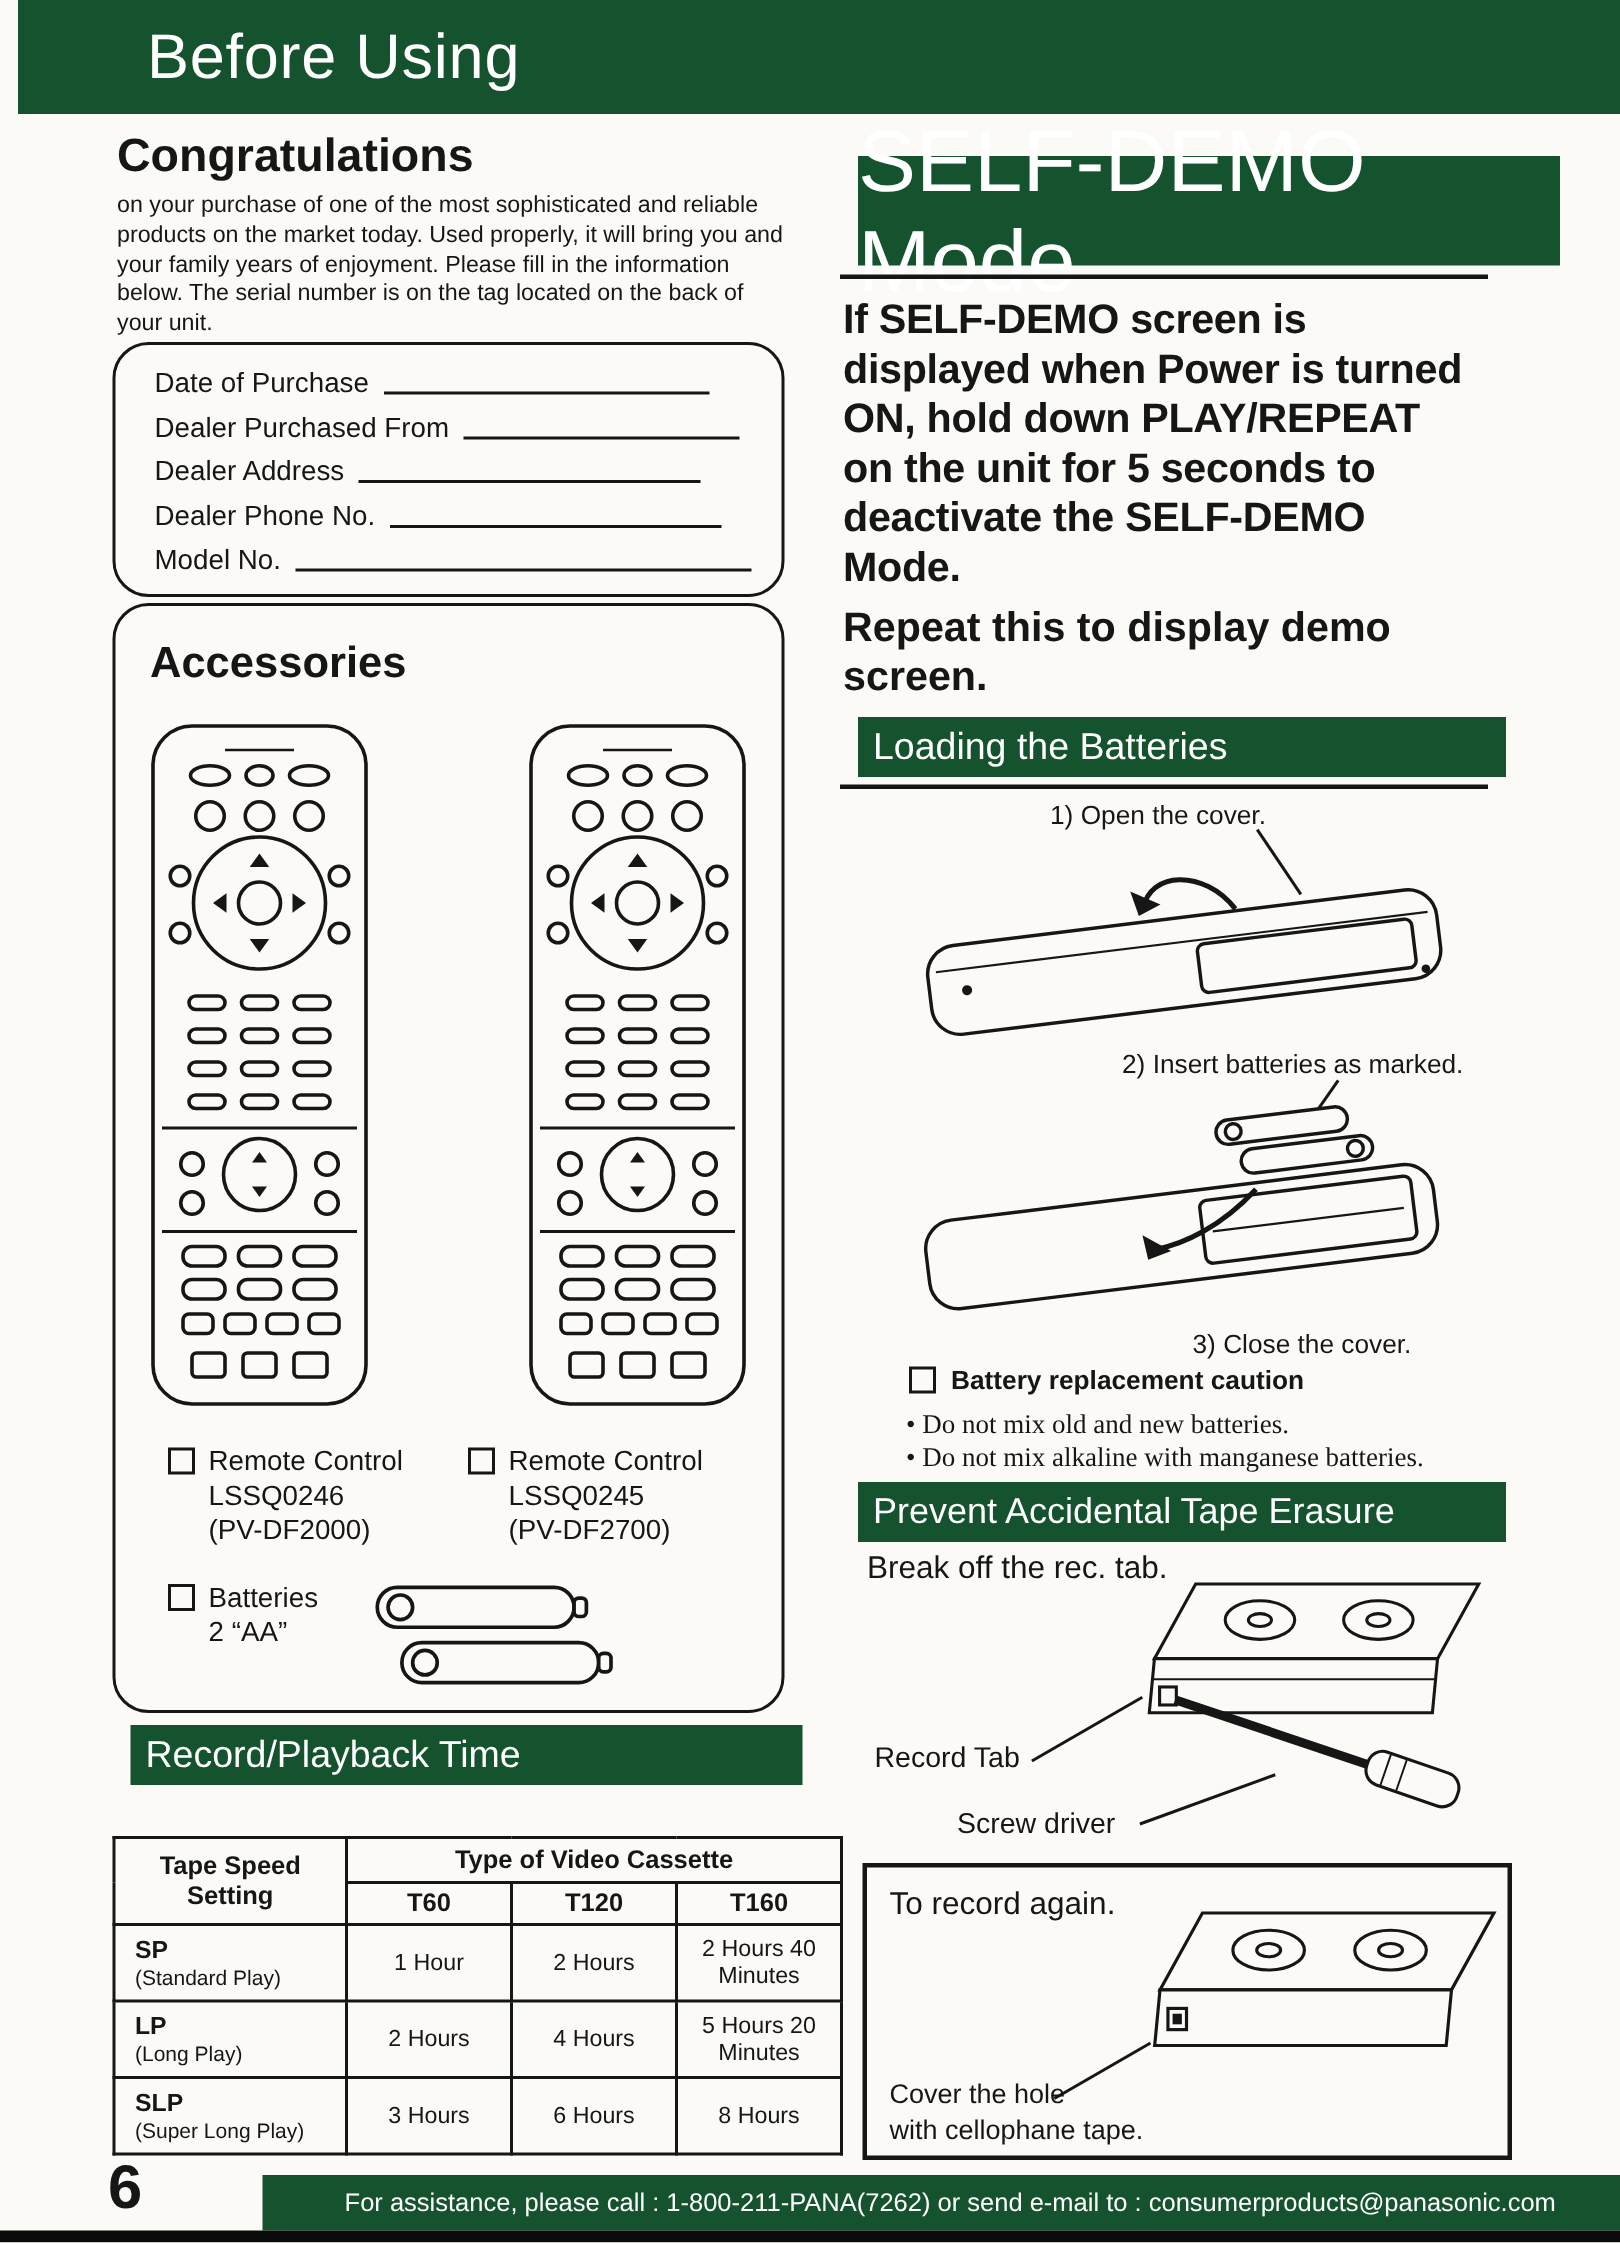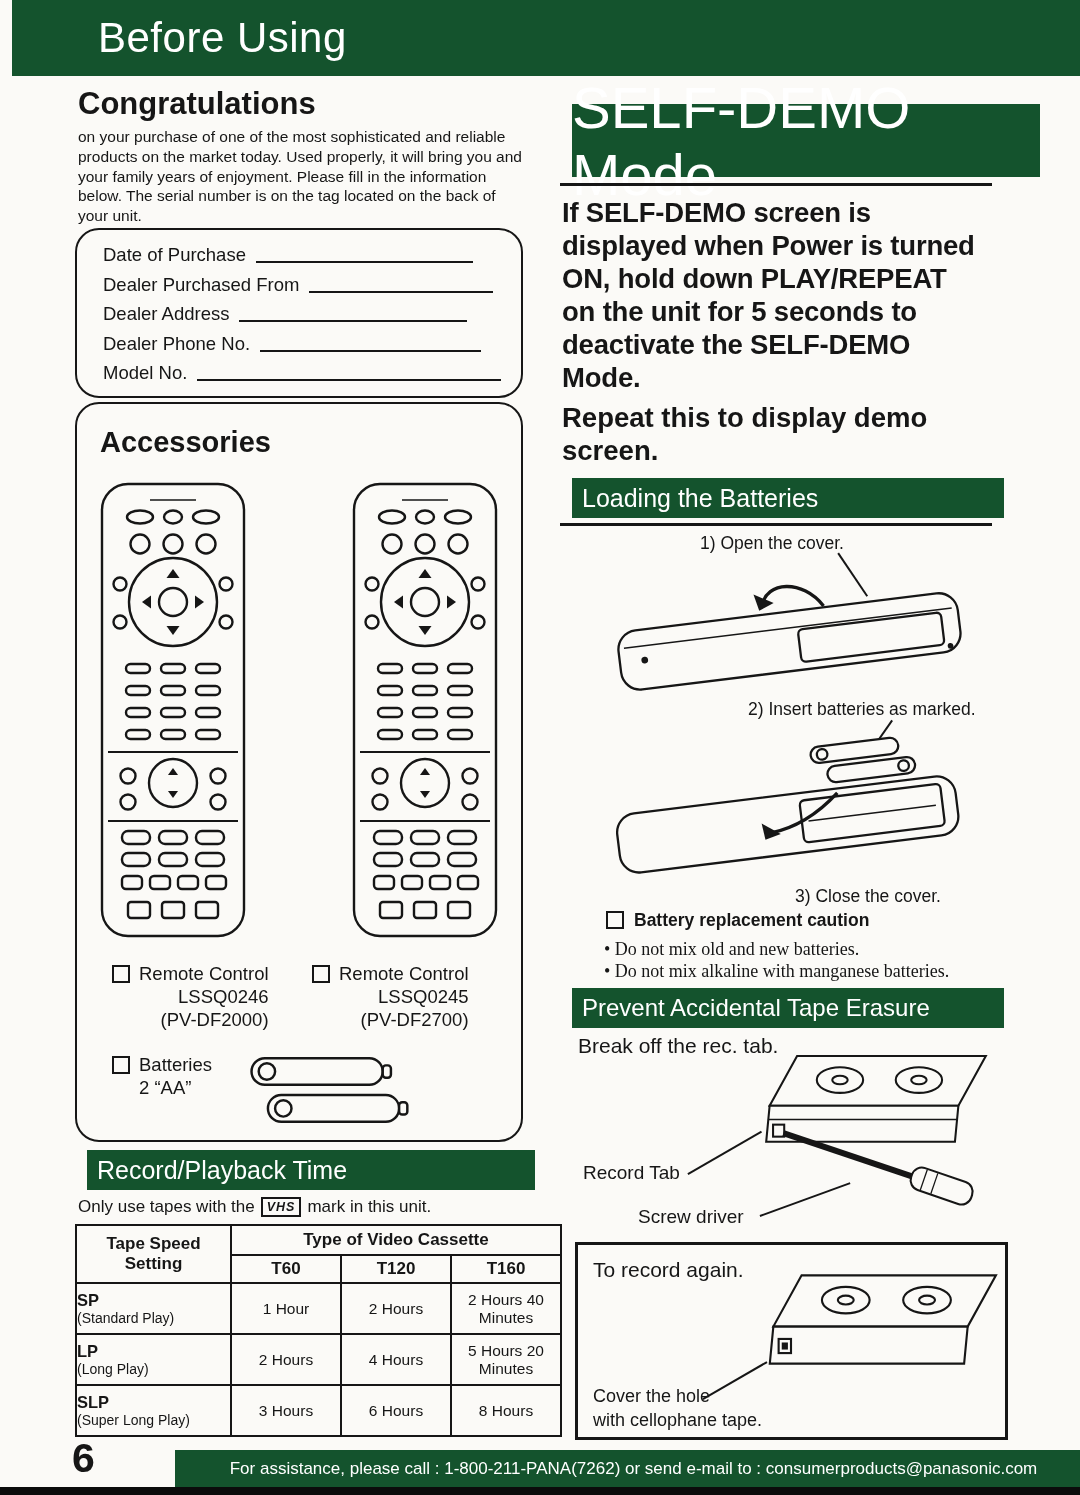--- a/index.html
+++ b/index.html
@@ -29,36 +29,36 @@
   .info-row:nth-child(2) .info-line { margin-right:14px; }
   .info-row:nth-child(3) .info-line { margin-right:40px; }
   .info-row:nth-child(4) .info-line { margin-right:26px; }
   .info-row:nth-child(5) .info-line { margin-right:6px; }
   .info-row:nth-child(6) .info-line { margin-right:20px; }
   #acc-box { left:75px; top:402px; width:448px; height:740px; border:2.5px solid #161616; border-radius:24px; }
   #acc-title { left:100px; top:426px; font-size:29px; font-weight:bold; }
   #remotes { left:98px; top:476px; width:402px; display:flex; justify-content:space-between; }
   .remote-svg { width:150px; height:468px; }
   #acc-items { left:112px; top:962px; width:400px; display:flex; }
-  .acc-item { display:flex; gap:9px; width:212px; font-size:18.5px; line-height:1.25;text-align:right; }
+  .acc-item { display:flex; gap:9px; width:212px; font-size:18.5px; line-height:1.25; }
   .checkbox { width:18px; height:18px; border:2.6px solid #161616; background:#fbfaf7; margin-top:3px; flex:none; }
   #acc-batt { left:112px; top:1053px; display:flex; gap:9px; font-size:18.5px; line-height:1.25; }
   #batt-svg { position:absolute; left:245px; top:1050px; width:175px; height:82px; }
   #rp-banner { left:75px; top:1150px; width:448px; height:40px; font-size:25px; padding-left:10px; }
   #rp-note { left:78px; top:1197px; font-size:17px; display:flex; align-items:center; gap:6px; }
   .vhs-box { border:2.2px solid #161616; font-weight:bold; font-style:italic; font-size:12.5px; padding:0 4px; letter-spacing:1px; line-height:16px; }
   #rp-table { left:75px; top:1224px; border-collapse:collapse; background:#fbfaf7; }
   #rp-table td { border:2.6px solid #161616; text-align:center; font-size:15.5px; padding:3px 2px; }
   #rp-table td.c1 { width:155px; }
   #rp-table td.cv { width:110px; }
   #rp-table .hdr { font-weight:bold; font-size:17px; }
   #rp-table tr.h1 td { height:30px; }
   #rp-table tr.h2 td { height:27px; }
   #rp-table tr.body td { height:51px; }
-  #rp-table tr.body td.c1 { text-align:left; padding-left:0; }
+  #rp-table tr.body td.c1 { text-align:left; padding-left:13px; }
   .spd { font-weight:bold; font-size:16.5px; }
   .sub { font-size:14px; }
   
   #sd-banner { left:560px; top:104px; width:468px; height:73px; font-size:58px; }
   #sd-rule { left:560px; top:183px; width:432px; height:3px; background:#161616; }
   #sd-instruction { left:562px; top:196px; width:414px; font-size:27.5px; font-weight:bold; line-height:33px; letter-spacing:-.2px; }
   #sd-repeat { left:562px; top:401px; width:414px; font-size:27.5px; font-weight:bold; line-height:33px; }
   #lb-banner { left:560px; top:478px; width:432px; height:40px; font-size:25px; padding-left:10px; }
   #lb-rule { left:560px; top:523px; width:432px; height:2.5px; background:#161616; }
   #lb-step1 { left:700px; top:533px; font-size:17.5px;text-align:center; }
@@ -289,25 +289,20 @@
     </div>
   </div>
   <svg id="batt-svg" viewBox="0 0 170 80">
       <use href="#battery-pair"></use>
     </svg>
 
   <div class="banner" id="rp-banner">
     <span>Record/Playback Time</span>
   </div>
 
-  <div class="abs" id="rp-note">
-    <span>Only use tapes with the</span>
-    <span class="vhs-box">VHS</span>
-    <span>mark in this unit.</span>
-  </div>
 
   <table class="abs" id="rp-table">
     <tbody>
         <tr class="h1">
       <td class="c1 hdr" rowspan="2">
         <div>Tape Speed</div>
         <div>Setting</div>
       </td>
       <td class="hdr" colspan="3">Type of Video Cassette</td>
     </tr>

